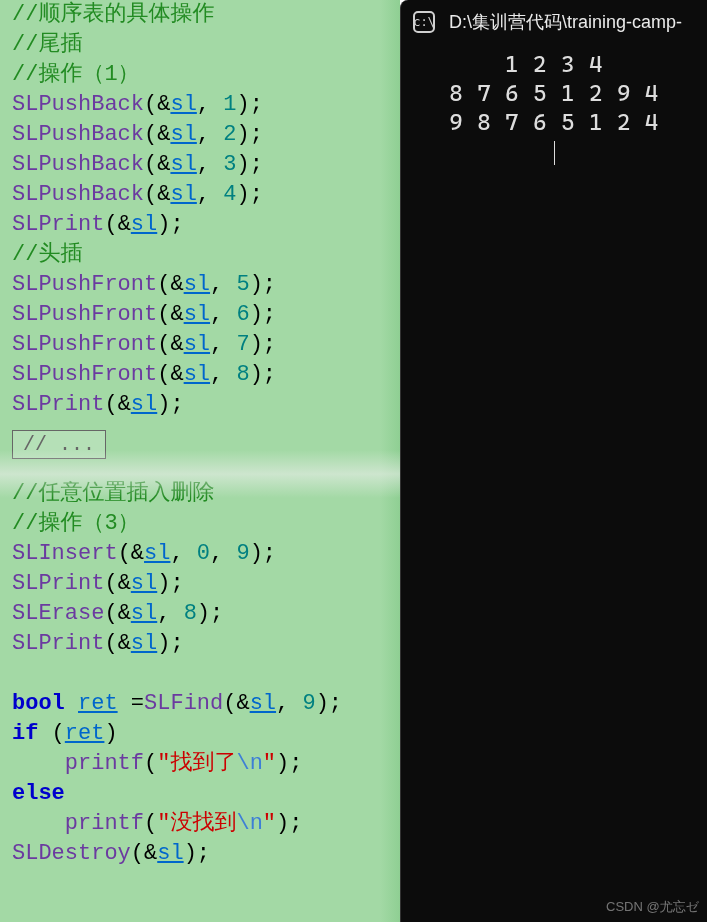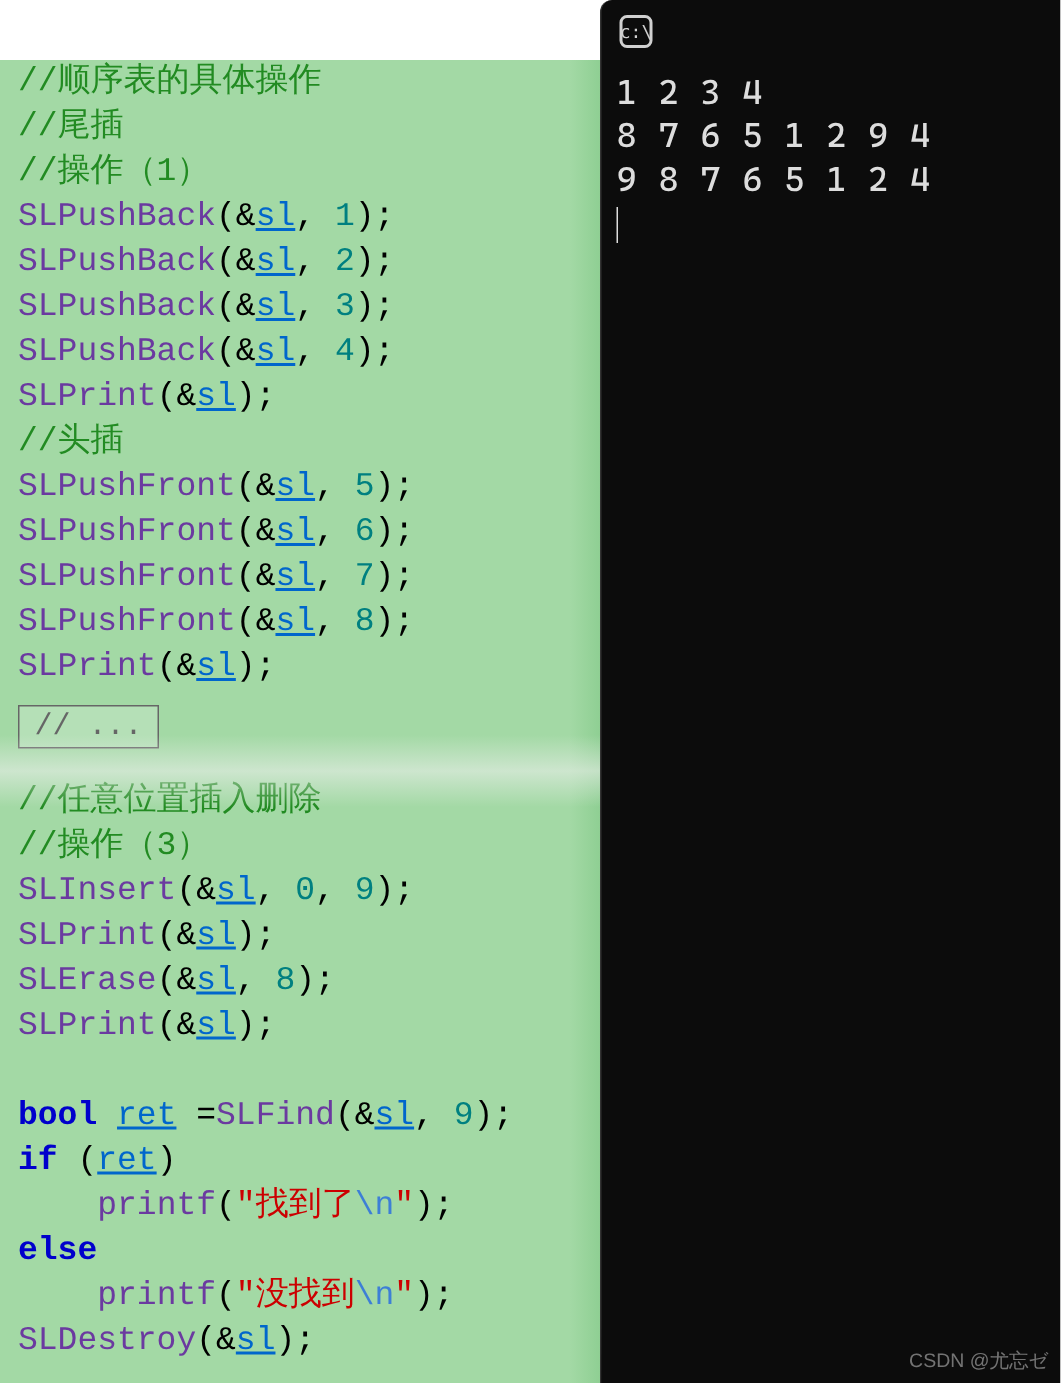--- a/index.html
+++ b/index.html
@@ -11,21 +11,20 @@
       height: 922px;
       overflow: hidden;
     }
     .editor-pane {
       width: 400px;
       background: #a3d9a5;
       background: linear-gradient(to right, #a3d9a5 0%, #a3d9a5 95%, #8fcf93 100%);
       padding: 0 12px;
       position: relative;
       overflow: hidden;
-      margin-top: 40px;
     }
     .code-line {
       line-height: 30px;
       white-space: pre;
       color: #000;
     }
     .tok-com { color: #228B22; }
     .tok-fn { color: #6b3aa0; }
     .tok-var { color: #0066cc; text-decoration: underline; }
     .tok-num { color: #008080; }
@@ -86,21 +85,21 @@
       color: #d0d0d0;
       line-height: 1;
     }
     .terminal-output {
       padding: 2px 10px;
       font-family: 'Cascadia Mono', 'Consolas', monospace;
       font-size: 23px;
       color: #ddd;
       line-height: 29px;
     }
-    .out-line { white-space: pre; letter-spacing: 0.5px; }
+    .out-line { white-space: pre; letter-spacing: 0.5px; text-align: center; }
     .cursor-blink {
       display: inline-block;
       width: 1px;
       height: 24px;
       background: #ddd;
       vertical-align: middle;
     }
     .watermark {
       position: absolute;
       bottom: 6px;
@@ -115,20 +114,21 @@
 <body>
 
 <div class="editor-pane">
   <div class="editor-separator"></div>
   <div id="code-container"><div class="code-line"><span class="tok-com">//顺序表的具体操作</span></div><div class="code-line"><span class="tok-com">//尾插</span></div><div class="code-line"><span class="tok-com">//操作（1）</span></div><div class="code-line"><span class="tok-fn">SLPushBack</span><span class="tok-pun">(</span><span class="tok-op">&amp;</span><span class="tok-var">sl</span><span class="tok-pun">, </span><span class="tok-num">1</span><span class="tok-pun">);</span></div><div class="code-line"><span class="tok-fn">SLPushBack</span><span class="tok-pun">(</span><span class="tok-op">&amp;</span><span class="tok-var">sl</span><span class="tok-pun">, </span><span class="tok-num">2</span><span class="tok-pun">);</span></div><div class="code-line"><span class="tok-fn">SLPushBack</span><span class="tok-pun">(</span><span class="tok-op">&amp;</span><span class="tok-var">sl</span><span class="tok-pun">, </span><span class="tok-num">3</span><span class="tok-pun">);</span></div><div class="code-line"><span class="tok-fn">SLPushBack</span><span class="tok-pun">(</span><span class="tok-op">&amp;</span><span class="tok-var">sl</span><span class="tok-pun">, </span><span class="tok-num">4</span><span class="tok-pun">);</span></div><div class="code-line"><span class="tok-fn">SLPrint</span><span class="tok-pun">(</span><span class="tok-op">&amp;</span><span class="tok-var">sl</span><span class="tok-pun">);</span></div><div class="code-line"><span class="tok-com">//头插</span></div><div class="code-line"><span class="tok-fn">SLPushFront</span><span class="tok-pun">(</span><span class="tok-op">&amp;</span><span class="tok-var">sl</span><span class="tok-pun">, </span><span class="tok-num">5</span><span class="tok-pun">);</span></div><div class="code-line"><span class="tok-fn">SLPushFront</span><span class="tok-pun">(</span><span class="tok-op">&amp;</span><span class="tok-var">sl</span><span class="tok-pun">, </span><span class="tok-num">6</span><span class="tok-pun">);</span></div><div class="code-line"><span class="tok-fn">SLPushFront</span><span class="tok-pun">(</span><span class="tok-op">&amp;</span><span class="tok-var">sl</span><span class="tok-pun">, </span><span class="tok-num">7</span><span class="tok-pun">);</span></div><div class="code-line"><span class="tok-fn">SLPushFront</span><span class="tok-pun">(</span><span class="tok-op">&amp;</span><span class="tok-var">sl</span><span class="tok-pun">, </span><span class="tok-num">8</span><span class="tok-pun">);</span></div><div class="code-line"><span class="tok-fn">SLPrint</span><span class="tok-pun">(</span><span class="tok-op">&amp;</span><span class="tok-var">sl</span><span class="tok-pun">);</span></div><div class="fold-indicator">// ...</div><div class="code-line"><span class="tok-com">//任意位置插入删除</span></div><div class="code-line"><span class="tok-com">//操作（3）</span></div><div class="code-line"><span class="tok-fn">SLInsert</span><span class="tok-pun">(</span><span class="tok-op">&amp;</span><span class="tok-var">sl</span><span class="tok-pun">, </span><span class="tok-num">0</span><span class="tok-pun">, </span><span class="tok-num">9</span><span class="tok-pun">);</span></div><div class="code-line"><span class="tok-fn">SLPrint</span><span class="tok-pun">(</span><span class="tok-op">&amp;</span><span class="tok-var">sl</span><span class="tok-pun">);</span></div><div class="code-line"><span class="tok-fn">SLErase</span><span class="tok-pun">(</span><span class="tok-op">&amp;</span><span class="tok-var">sl</span><span class="tok-pun">, </span><span class="tok-num">8</span><span class="tok-pun">);</span></div><div class="code-line"><span class="tok-fn">SLPrint</span><span class="tok-pun">(</span><span class="tok-op">&amp;</span><span class="tok-var">sl</span><span class="tok-pun">);</span></div><div class="code-line">&nbsp;</div><div class="code-line"><span class="tok-kw">bool</span> <span class="tok-var">ret</span> <span class="tok-op">=</span><span class="tok-fn">SLFind</span><span class="tok-pun">(</span><span class="tok-op">&amp;</span><span class="tok-var">sl</span><span class="tok-pun">, </span><span class="tok-num">9</span><span class="tok-pun">);</span></div><div class="code-line"><span class="tok-kw">if</span> <span class="tok-pun">(</span><span class="tok-var">ret</span><span class="tok-pun">)</span></div><div class="code-line">    <span class="tok-fn">printf</span><span class="tok-pun">(</span><span class="tok-str">"找到了</span><span class="tok-esc">\n</span><span class="tok-str">"</span><span class="tok-pun">);</span></div><div class="code-line"><span class="tok-kw">else</span></div><div class="code-line">    <span class="tok-fn">printf</span><span class="tok-pun">(</span><span class="tok-str">"没找到</span><span class="tok-esc">\n</span><span class="tok-str">"</span><span class="tok-pun">);</span></div><div class="code-line"><span class="tok-fn">SLDestroy</span><span class="tok-pun">(</span><span class="tok-op">&amp;</span><span class="tok-var">sl</span><span class="tok-pun">);</span></div></div>
 </div>
 
 <div class="terminal-pane">
   <div class="titlebar">
     <span class="cmd-icon">c:\</span>
+    <span>D:\集训营代码\training-camp-</span>
   </div>
   <div class="terminal-output" id="terminal-output">
       <div class="out-line">1 2 3 4</div>
       <div class="out-line">8 7 6 5 1 2 9 4</div>
       <div class="out-line">9 8 7 6 5 1 2 4</div>
       <div class="out-line"><span class="cursor-blink"></span></div>
     </div>
   <div class="watermark">CSDN @尤忘ゼ</div>
 </div>
 

